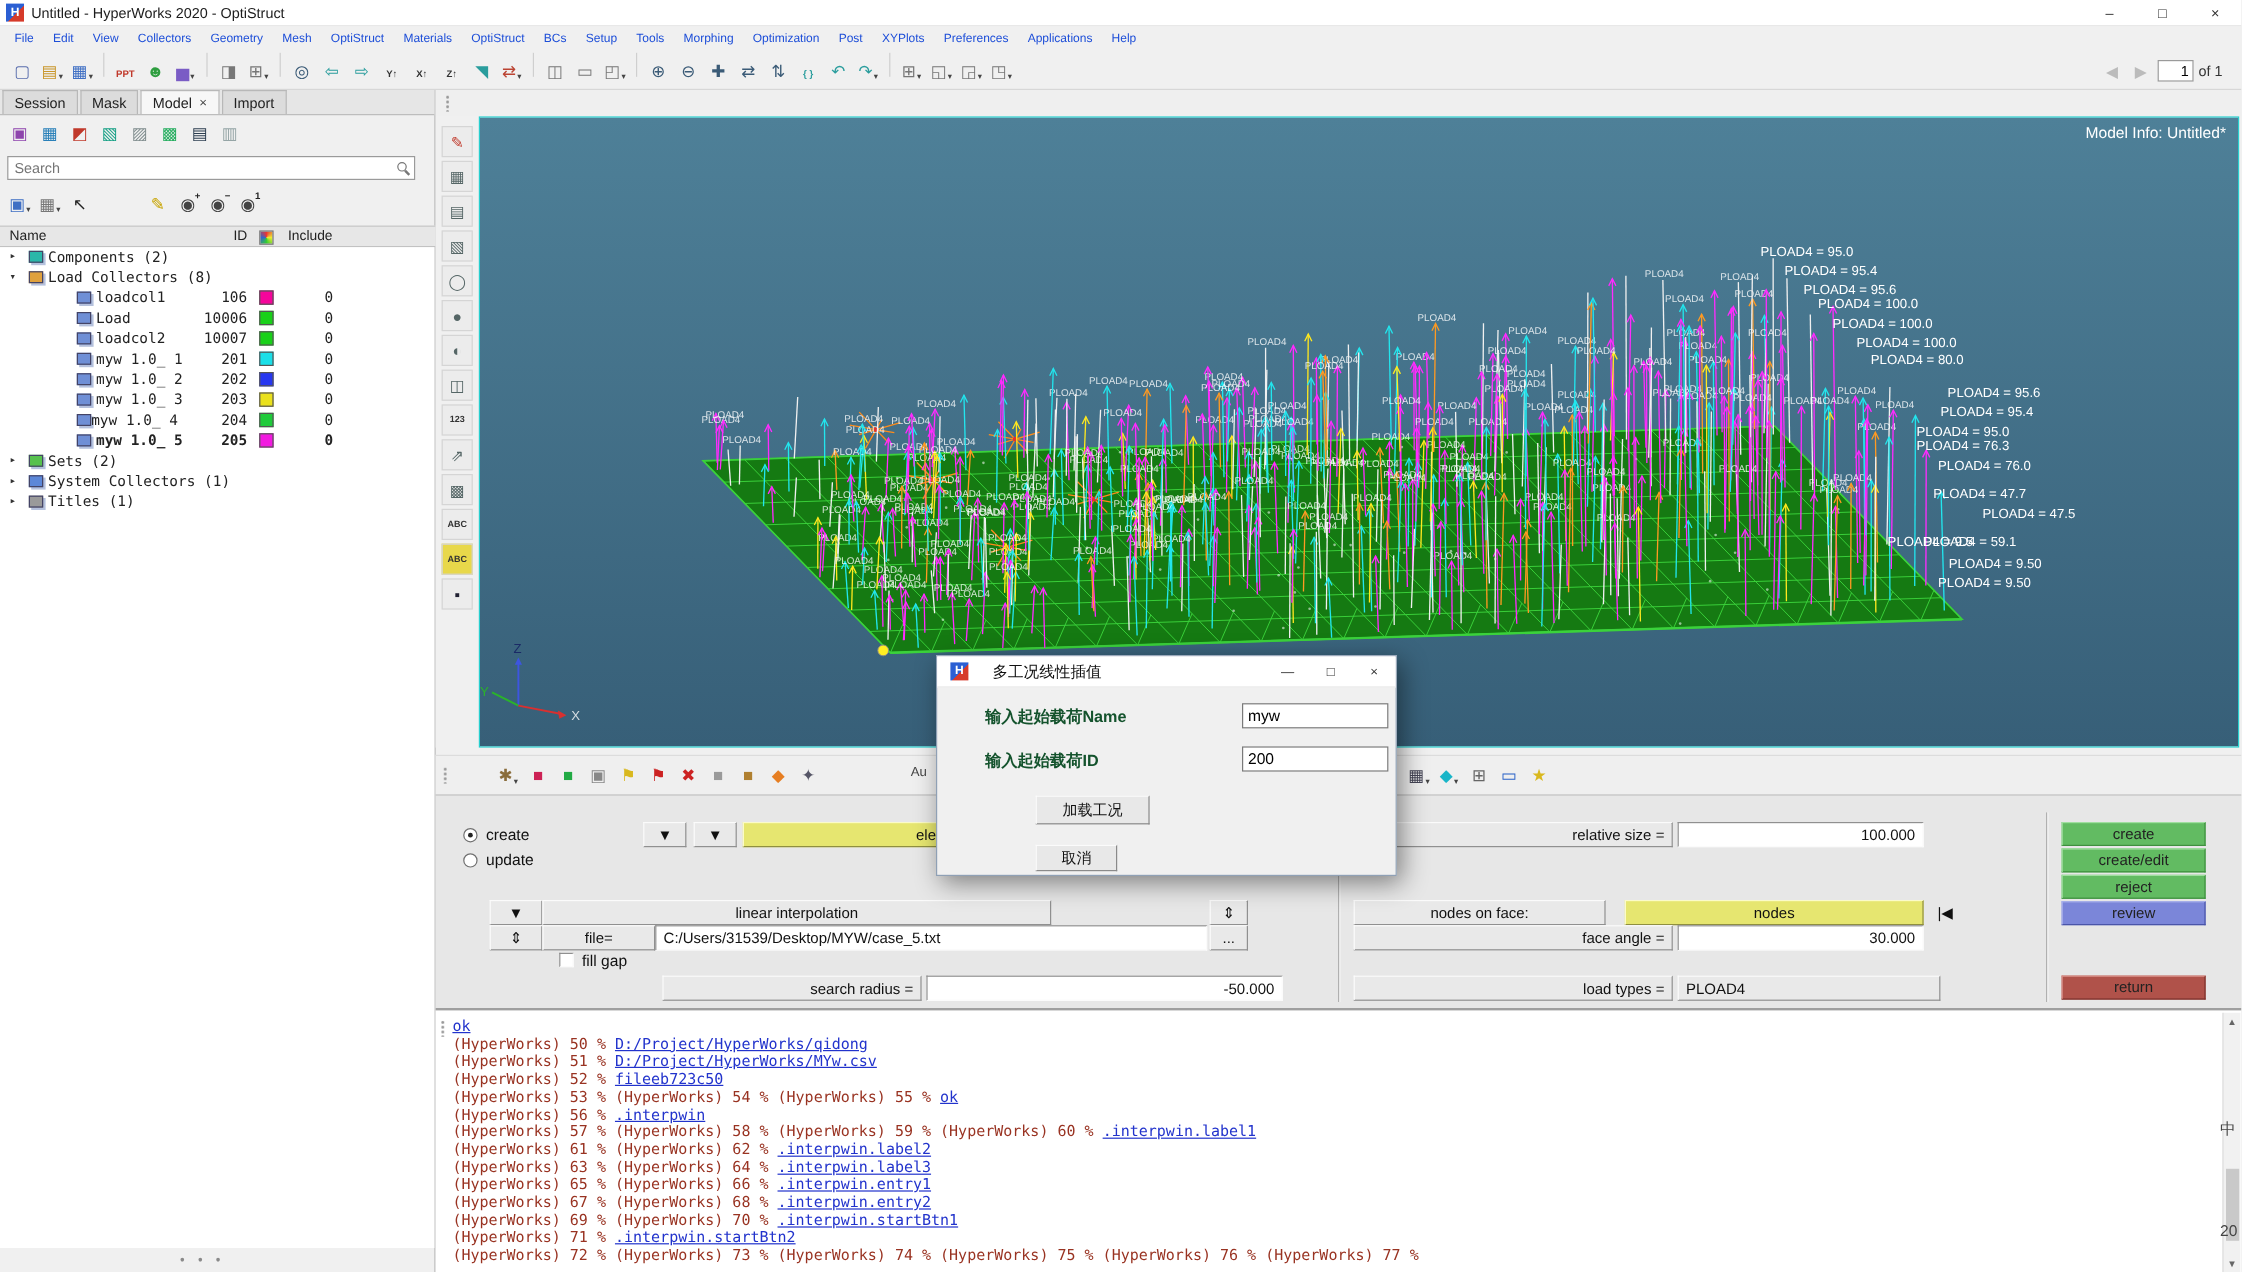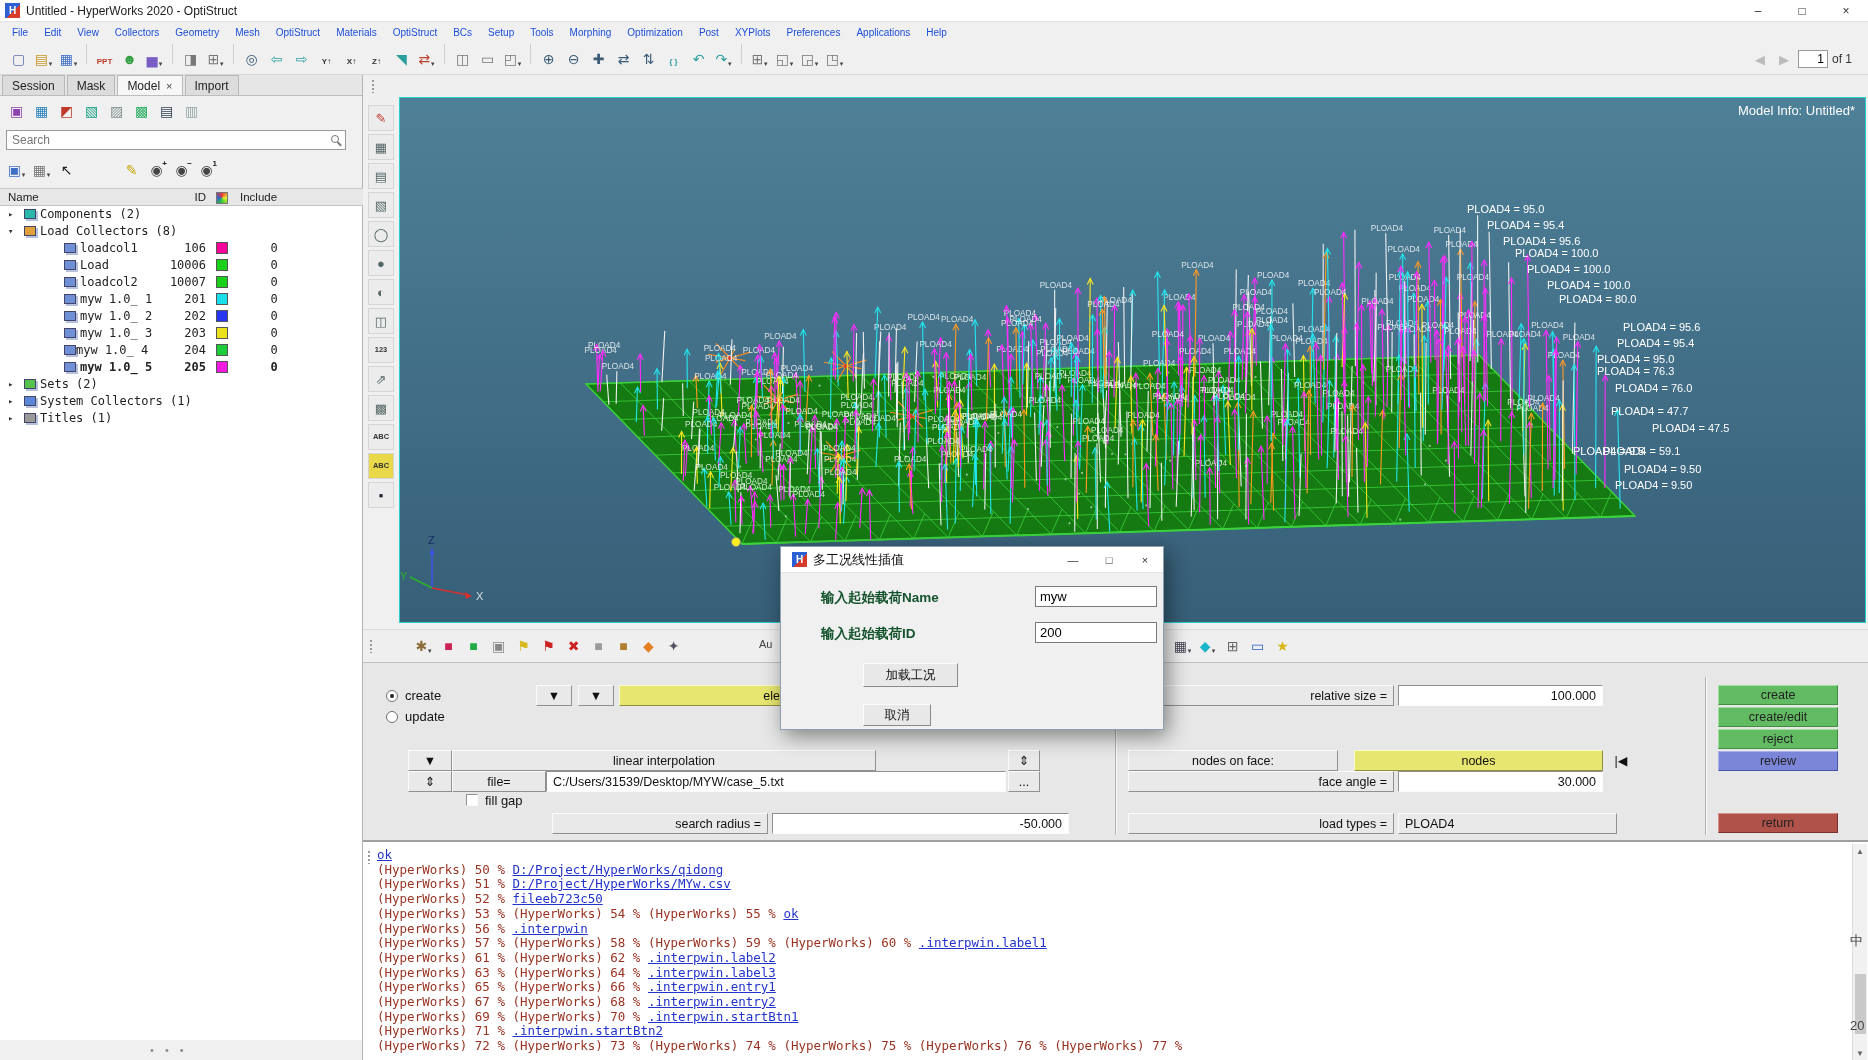--- a/index.html
+++ b/index.html
@@ -110,21 +110,21 @@
 .cb{color:#2233cc;text-decoration:underline}
 #console-sb{position:absolute;right:1px;top:2px;width:15px;height:216px;background:#f1f1f1;border-left:1px solid #dcdcdc}
 #console-sb .up,#console-sb .dn{position:absolute;left:0;width:14px;height:14px;font-size:8px;color:#666;display:flex;align-items:center;justify-content:center}
 #console-sb .up{top:0}
 #console-sb .dn{bottom:0}
 #console-sb .thumb{position:absolute;left:2px;width:11px;top:130px;height:60px;background:#c9c9c9}
 
 
 #dialog{position:absolute;left:780px;top:546px;width:384px;height:184px;background:#f0f0f0;border:1px solid #8fa0b5;box-shadow:4px 6px 20px rgba(0,0,0,.45);z-index:60}
 .dlg-title{height:26px;background:#fff;display:flex;align-items:center;padding-left:6px;border-bottom:1px solid #e6e6e6}
-.dlg-title-text{font-size:13px;color:#111;margin-left:0}
+.dlg-title-text{font-size:13px;color:#111;margin-left:14px}
 .dlg-btns{margin-left:auto;display:flex}
 .dlg-btn{width:36px;height:26px;display:flex;align-items:center;justify-content:center;font-size:11px;color:#333}
 .dlg-body{position:relative;height:158px}
 .dlg-label{position:absolute;font-size:13.5px;font-weight:bold;color:#14532d;white-space:nowrap}
 .dlg-input{position:absolute;width:122px;height:21px;border:1px solid #7a7a7a;background:#fff;font-size:13px;padding-left:4px;font-family:"Liberation Sans",sans-serif}
 .dlg-btn-push{position:absolute;background:#e8e8e8;border:1px solid;border-color:#fbfbfb #8a8a8a #8a8a8a #fbfbfb;display:flex;align-items:center;justify-content:center;font-size:12.5px;color:#111}
 
 
 .fragment{position:absolute;z-index:70;color:#444;font-size:13px}
 </style>

